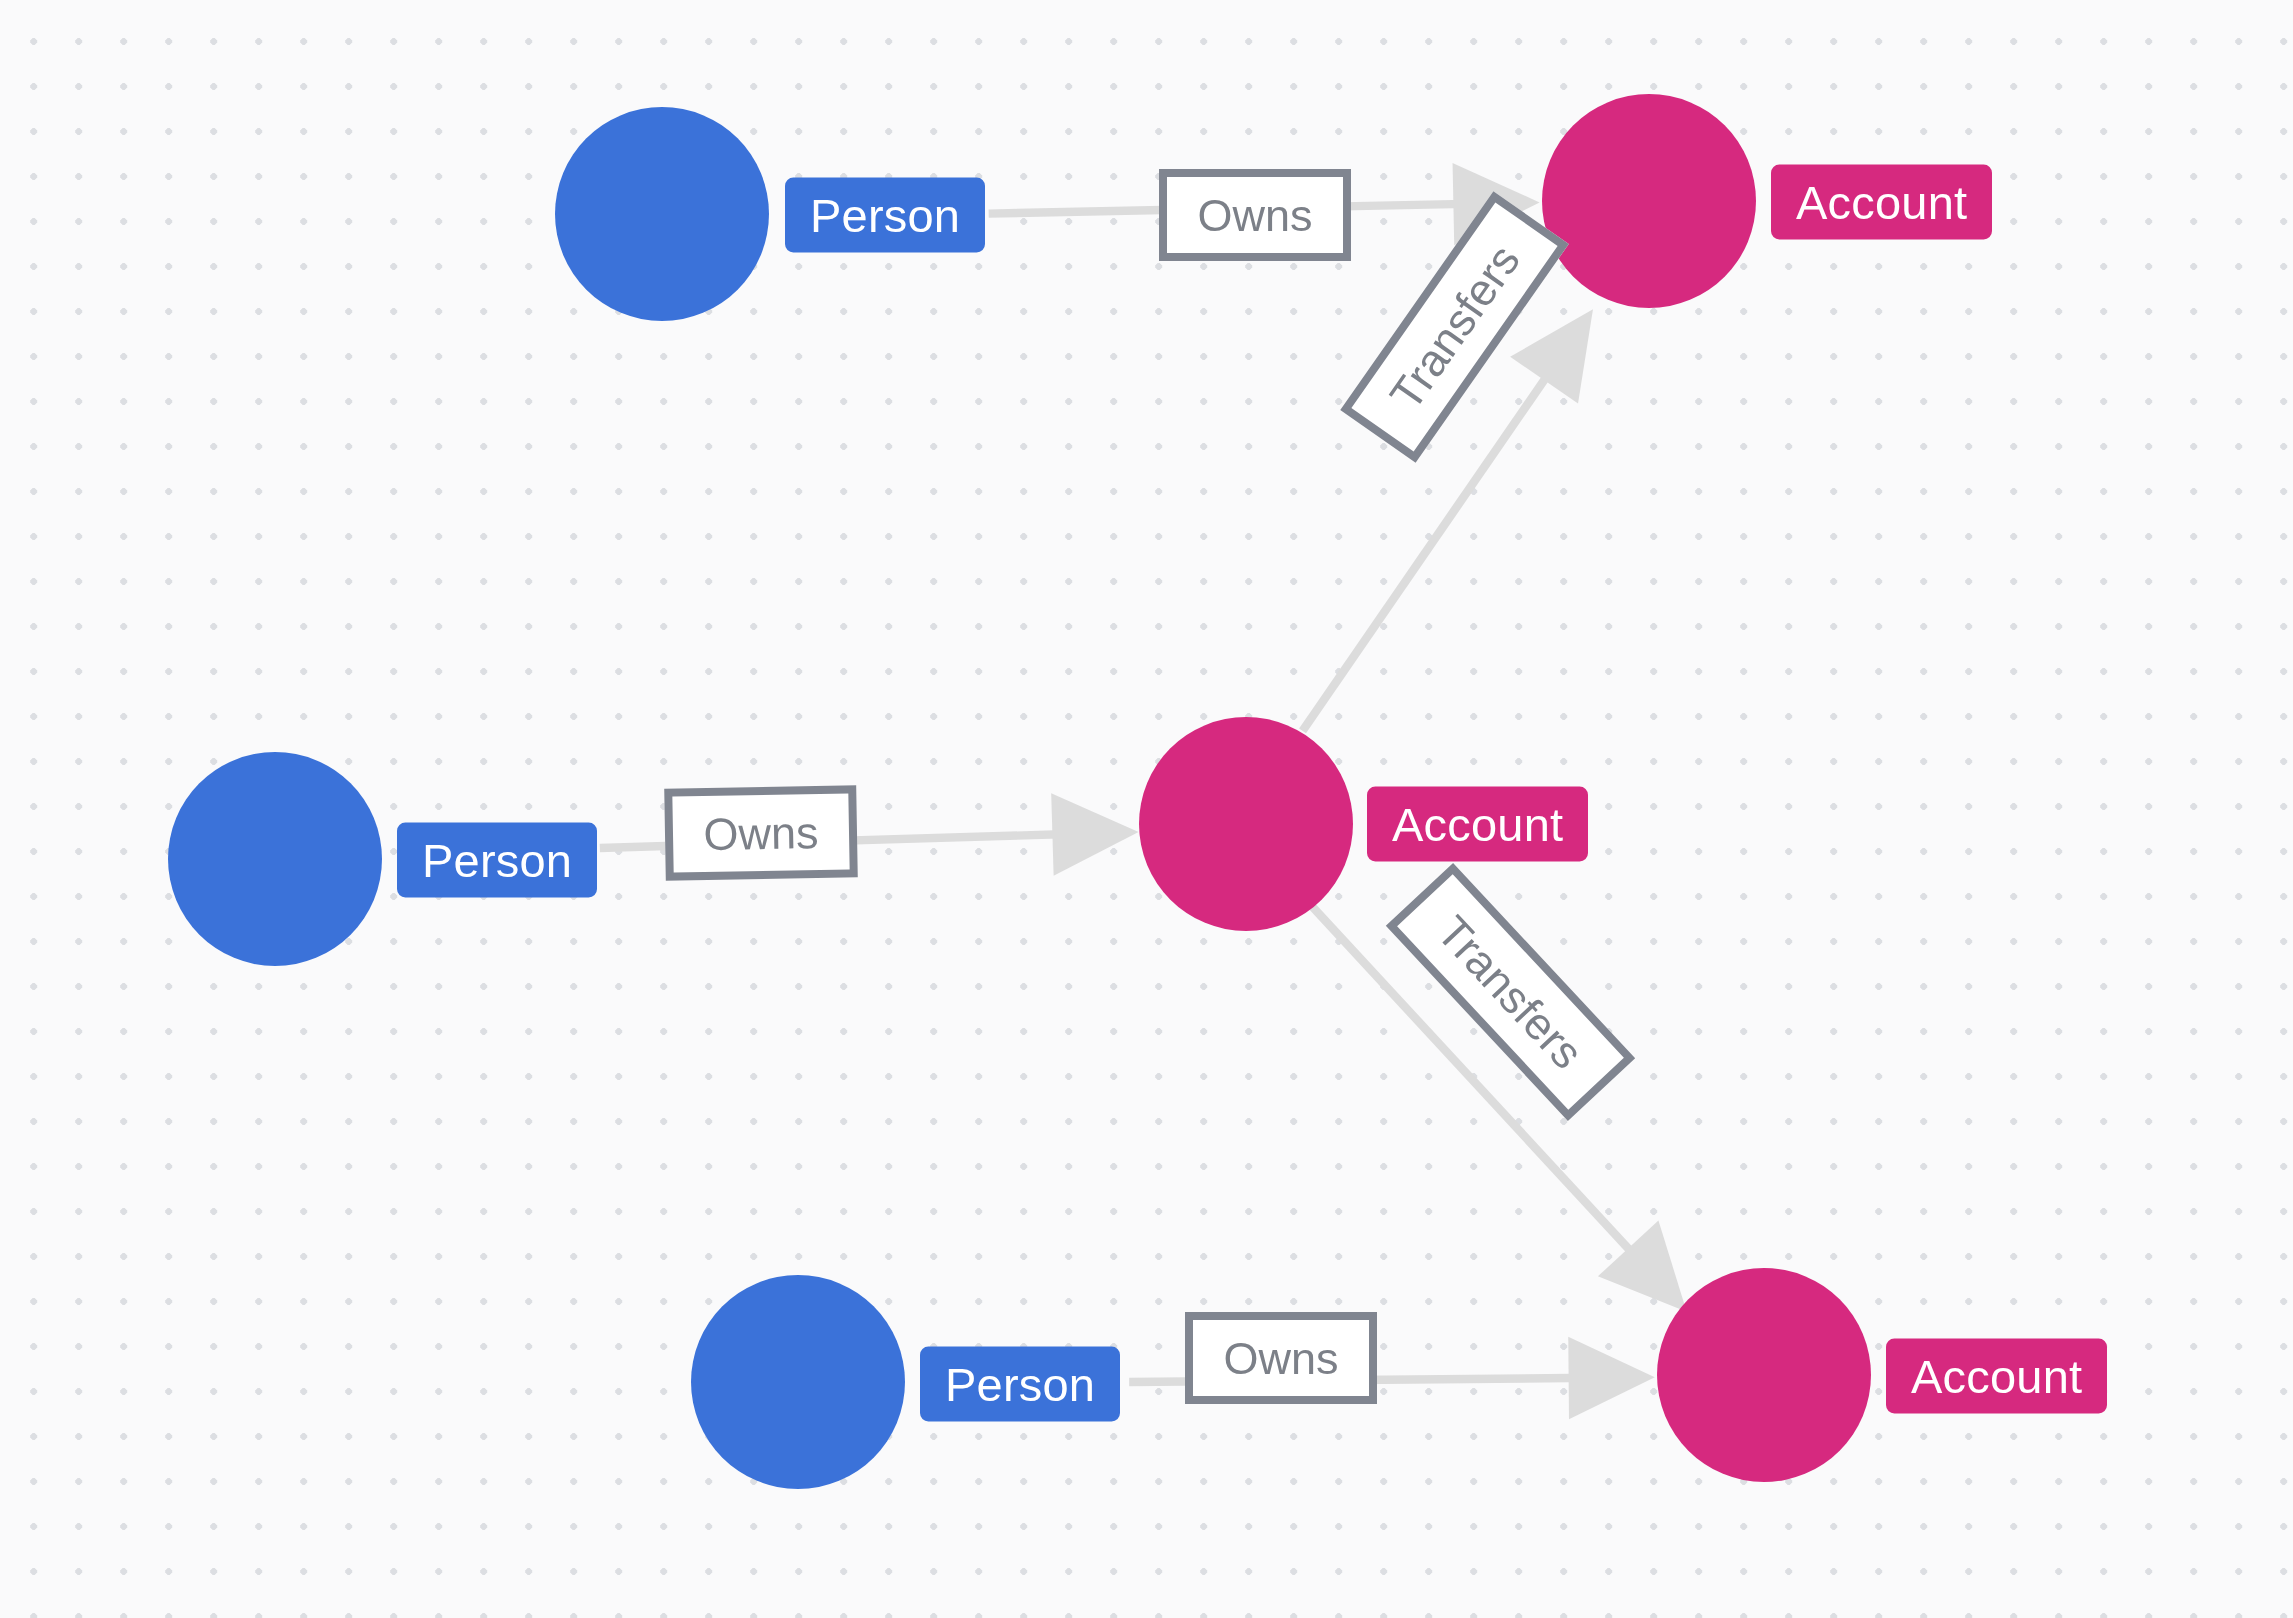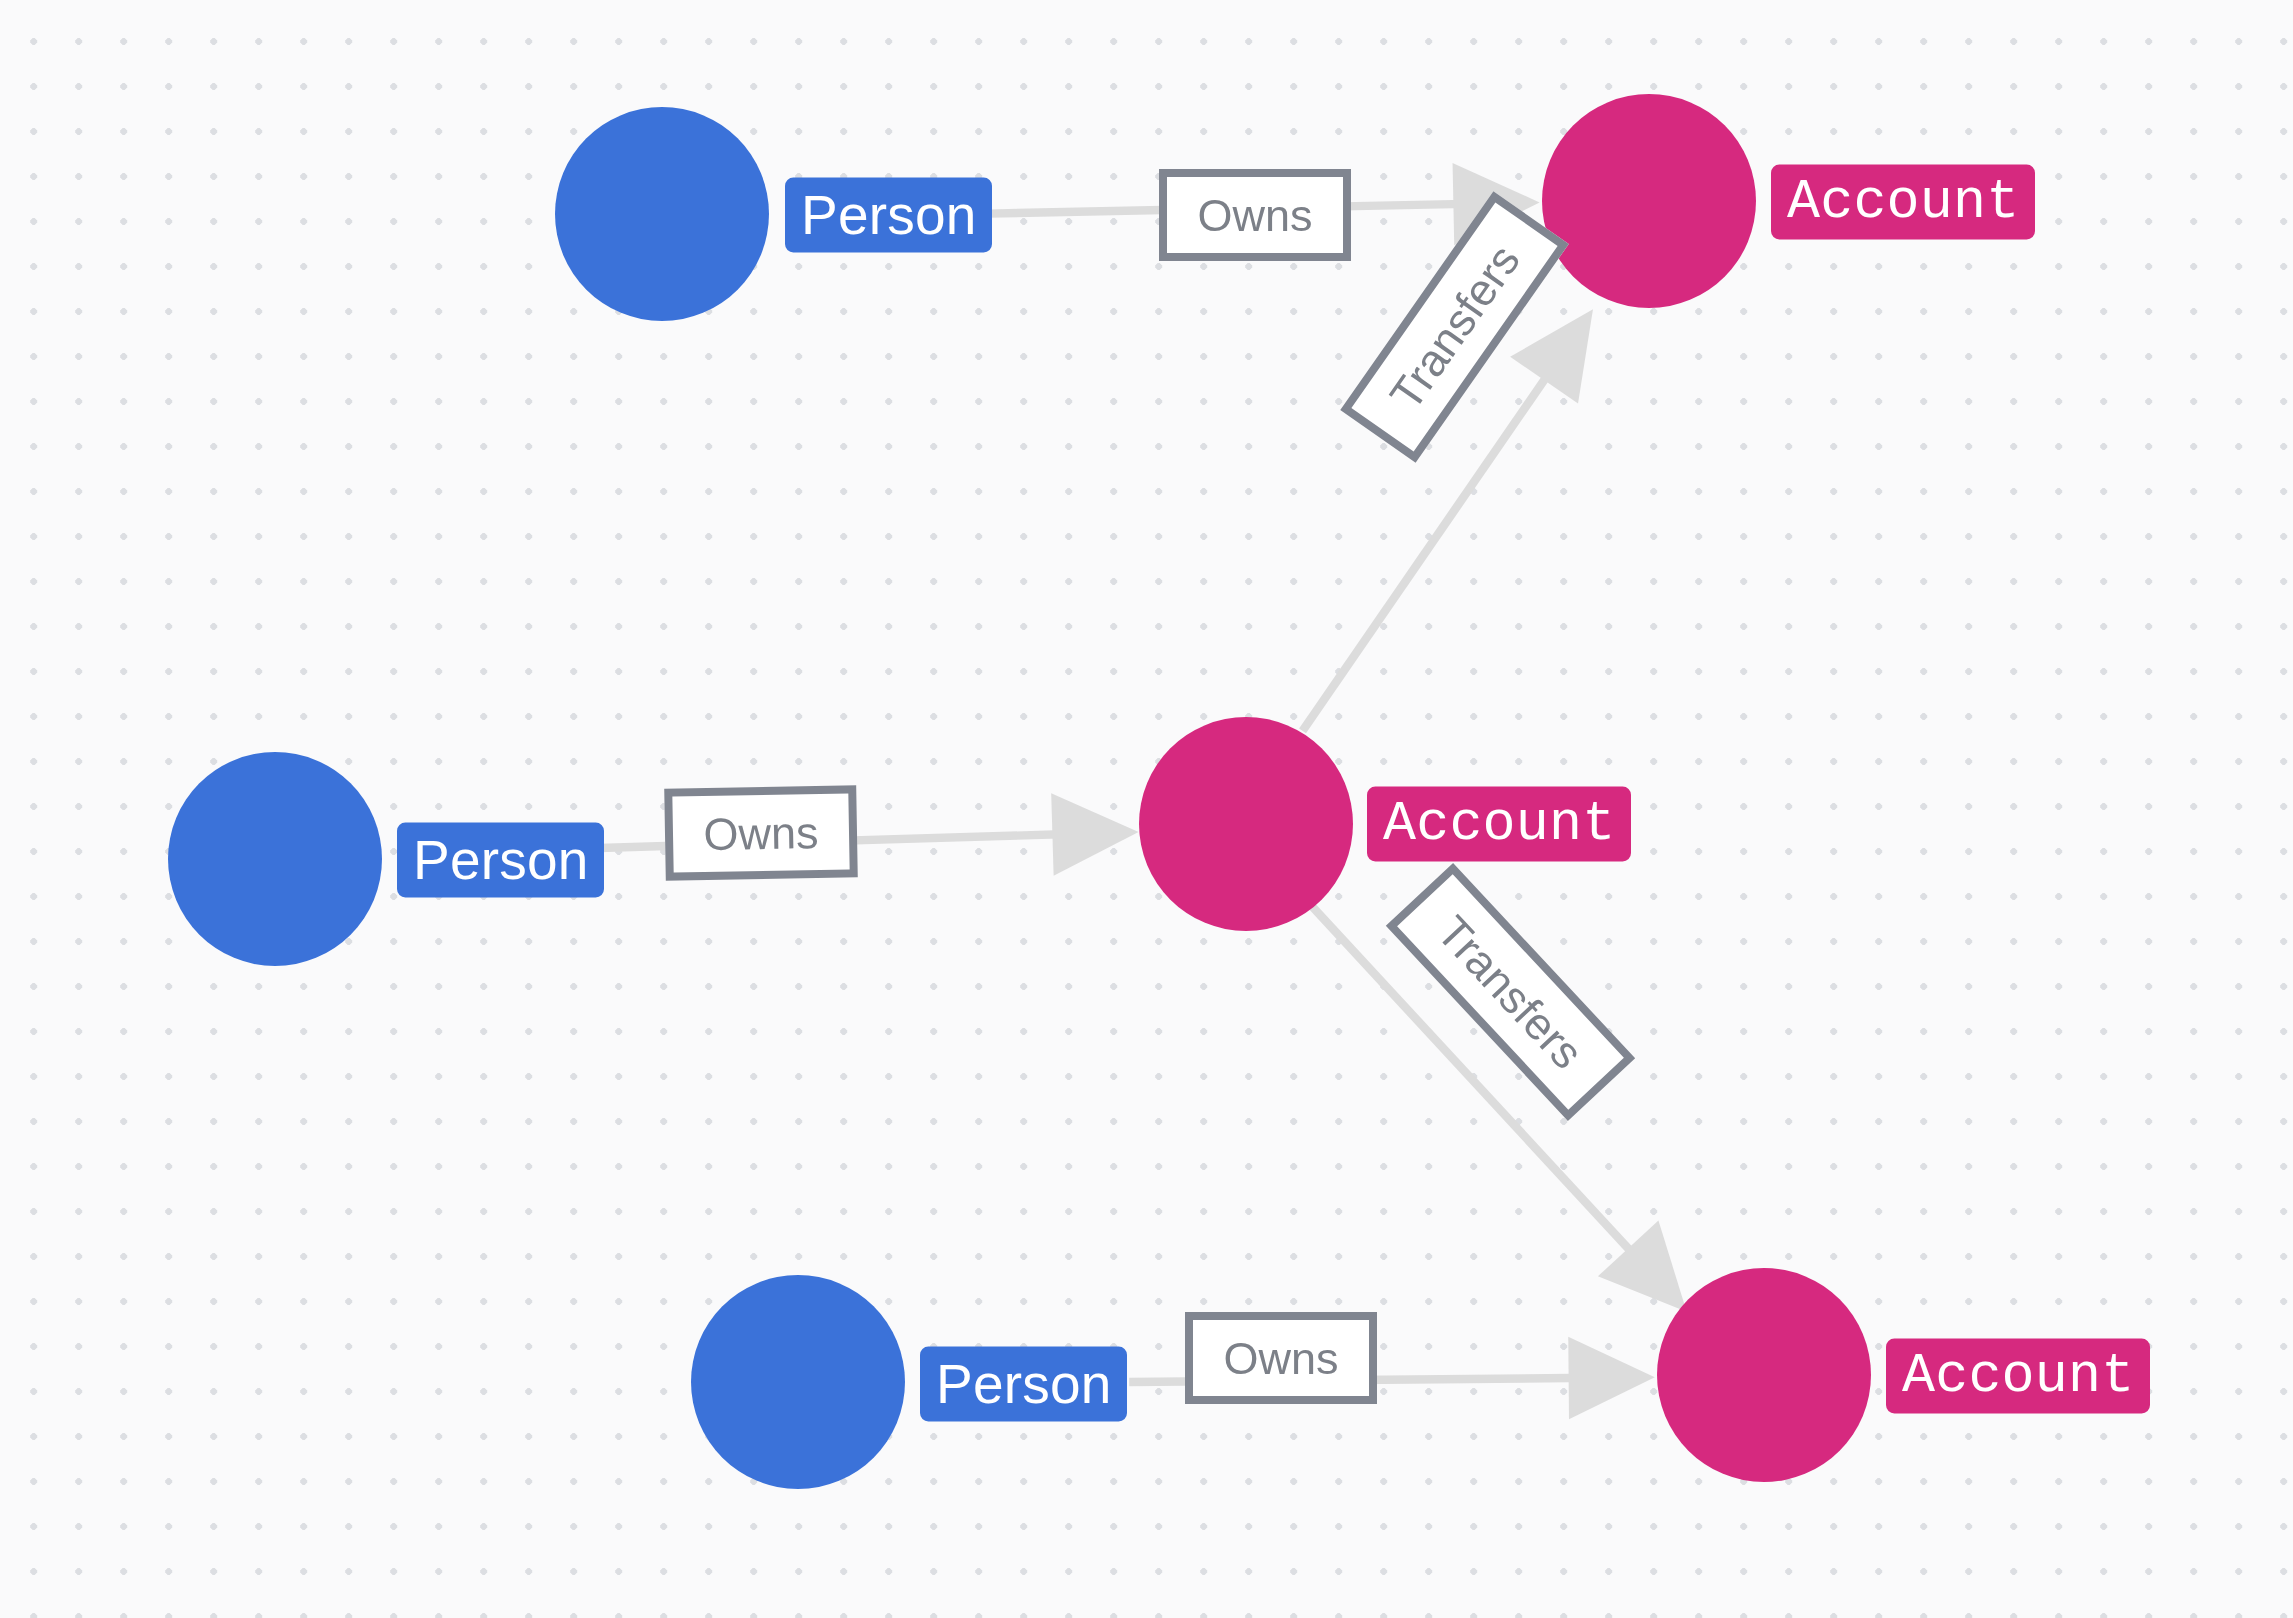--- a/index.html
+++ b/index.html
@@ -35,31 +35,31 @@
   .node.person { background: #3b72d9; }
   .node.account { background: #d6297f; }
 
   .node-label {
     position: absolute;
     transform: translateY(-50%);
     display: flex;
     align-items: center;
     justify-content: center;
     height: 75px;
-    padding: 0 16px;
+    padding: 0 25px;
     border-radius: 8.4px;
-    font-size: 55px;
+    font-size: 47px;
     line-height: 1;
     color: #ffffff;
     white-space: nowrap;
     box-sizing: border-box;
     letter-spacing: 0.2px;
   }
   .node-label.person { background: #3b72d9; }
-  .node-label.account { background: #d6297f; font-family: Liberation Mono, monospace; }
+  .node-label.account { background: #d6297f; }
 
   .edge-label {
     position: absolute;
     display: flex;
     align-items: center;
     justify-content: center;
     background: #ffffff;
     border: 8.4px solid #808590;
     color: #7c8088;
     font-size: 45px;

